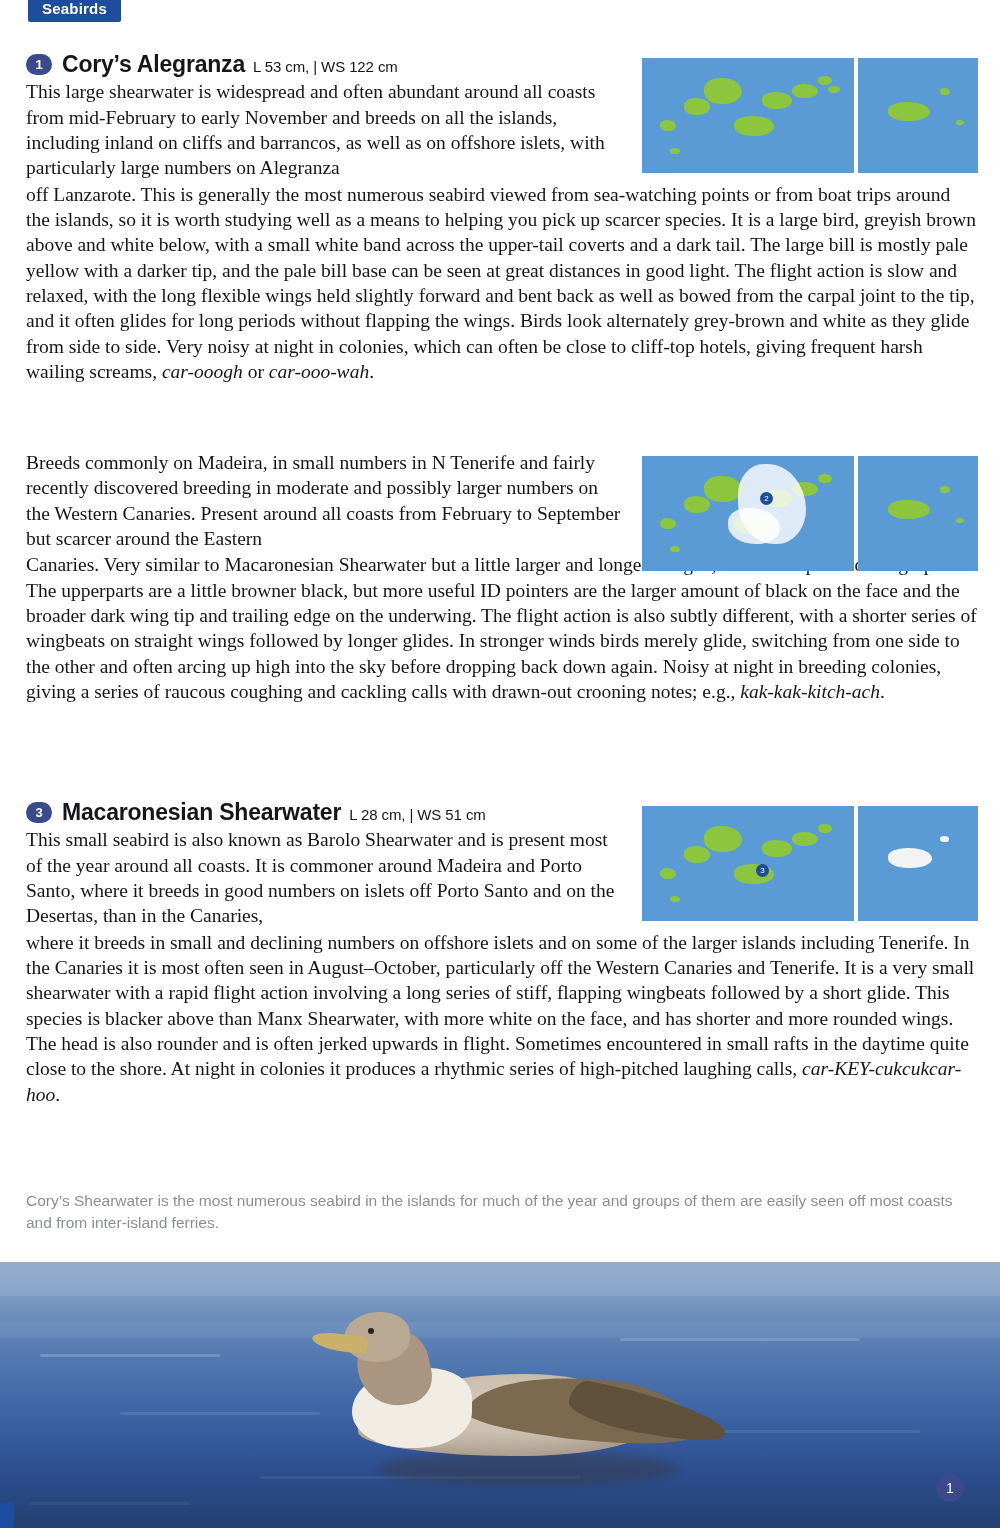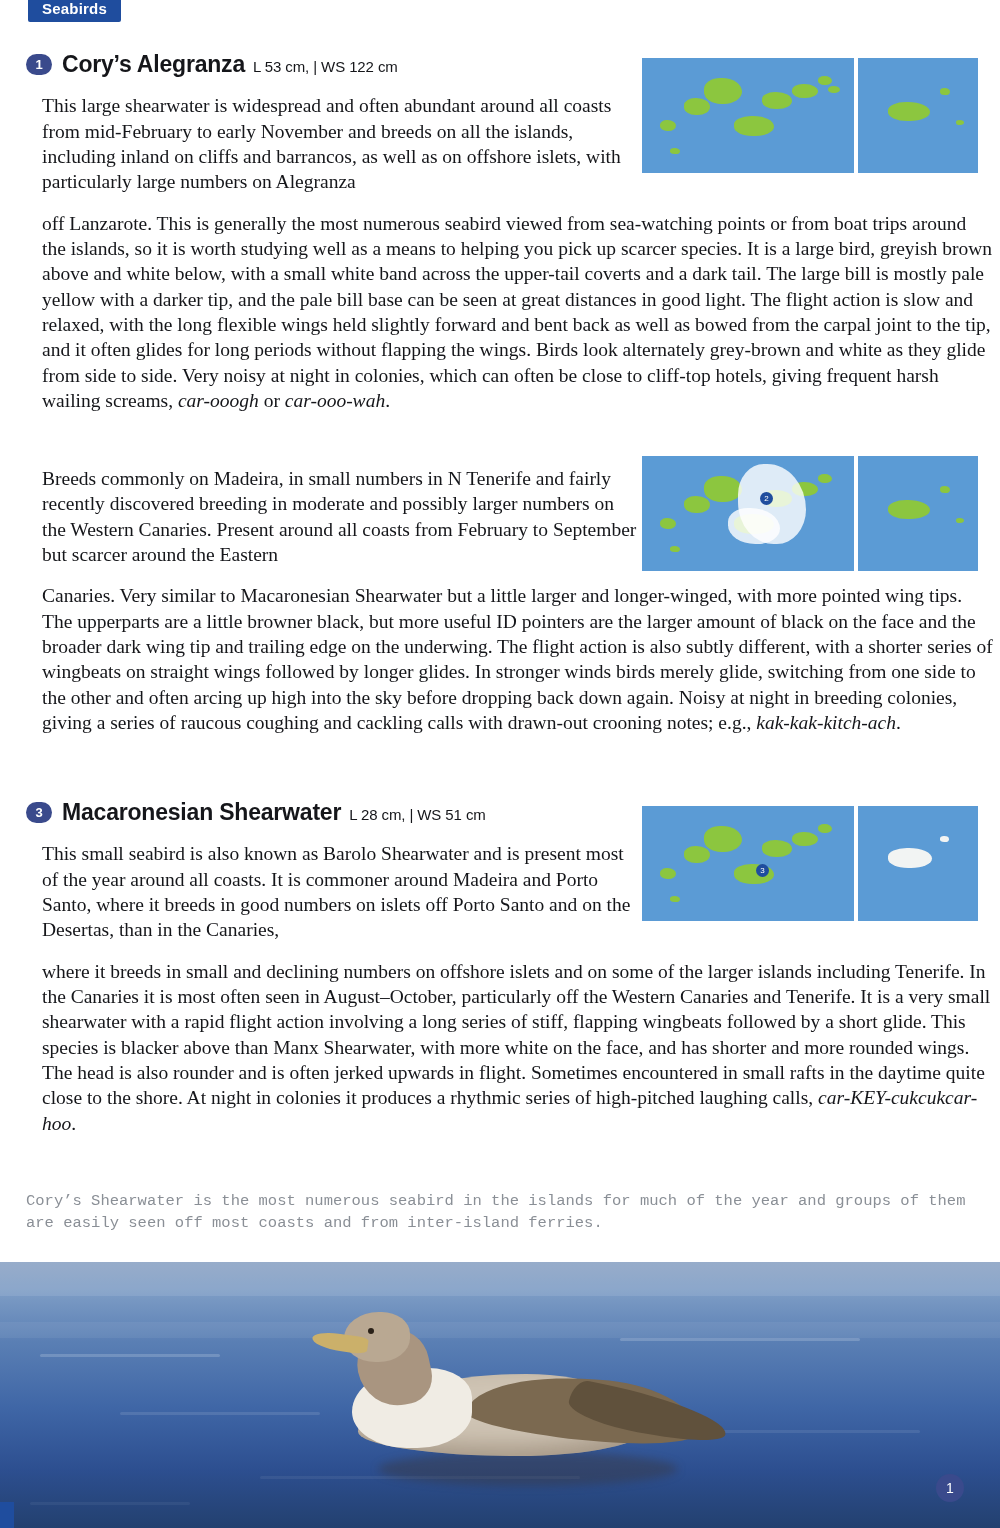--- a/index.html
+++ b/index.html
@@ -128,31 +128,31 @@
     margin-left: 8px;
     letter-spacing: -0.1px;
   }
 
   .body-text {
     font-family: "Liberation Serif", serif;
     font-size: 19.5px;
     line-height: 1.30;
     color: #15161a;
     text-align: left;
-    margin: 16px;
+    margin: 0;
   }
   .body-text i { font-style: italic; }
 
   
   .caption {
     position: absolute;
     left: 26px;
     top: 1190px;
     width: 940px;
-    font-family: Liberation Mono, monospace;
+    font-family: Liberation Sans, sans-serif;
     font-size: 15.5px;
     line-height: 1.45;
     color: #8a8f96;
   }
 
   
   .photo {
     position: absolute;
     left: 0;
     top: 1262px;

